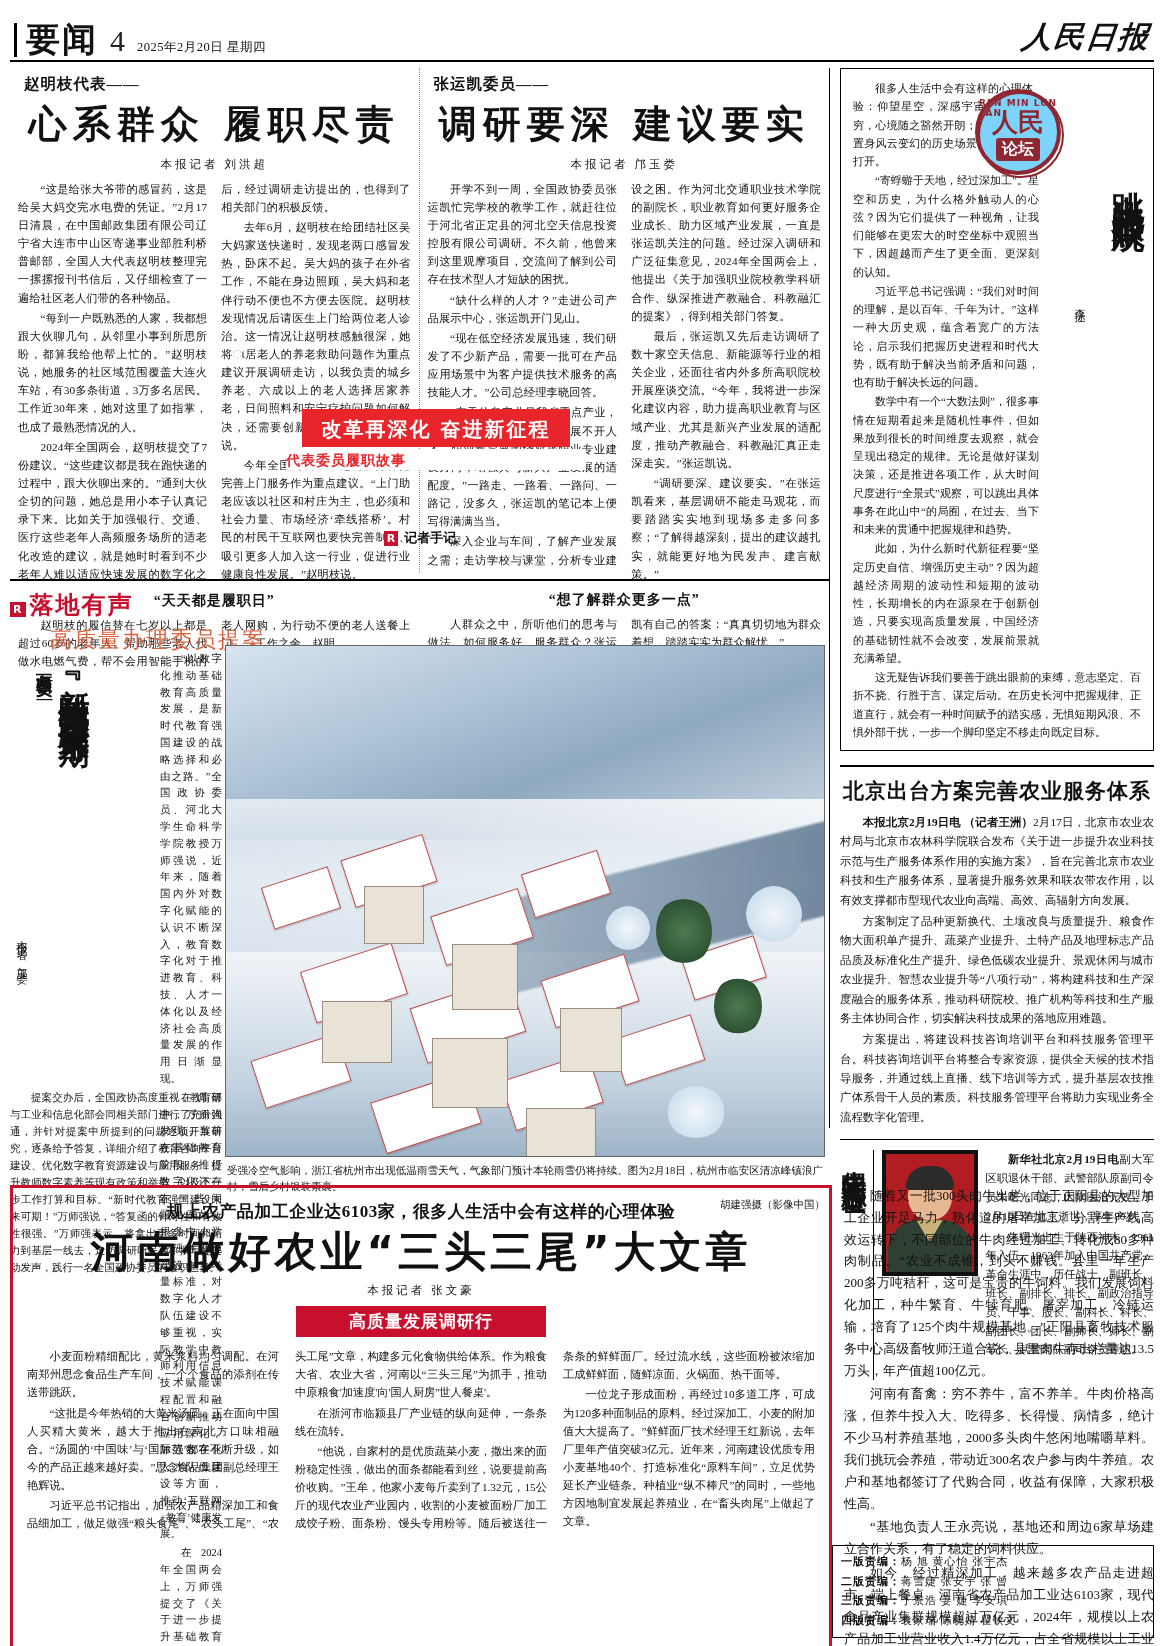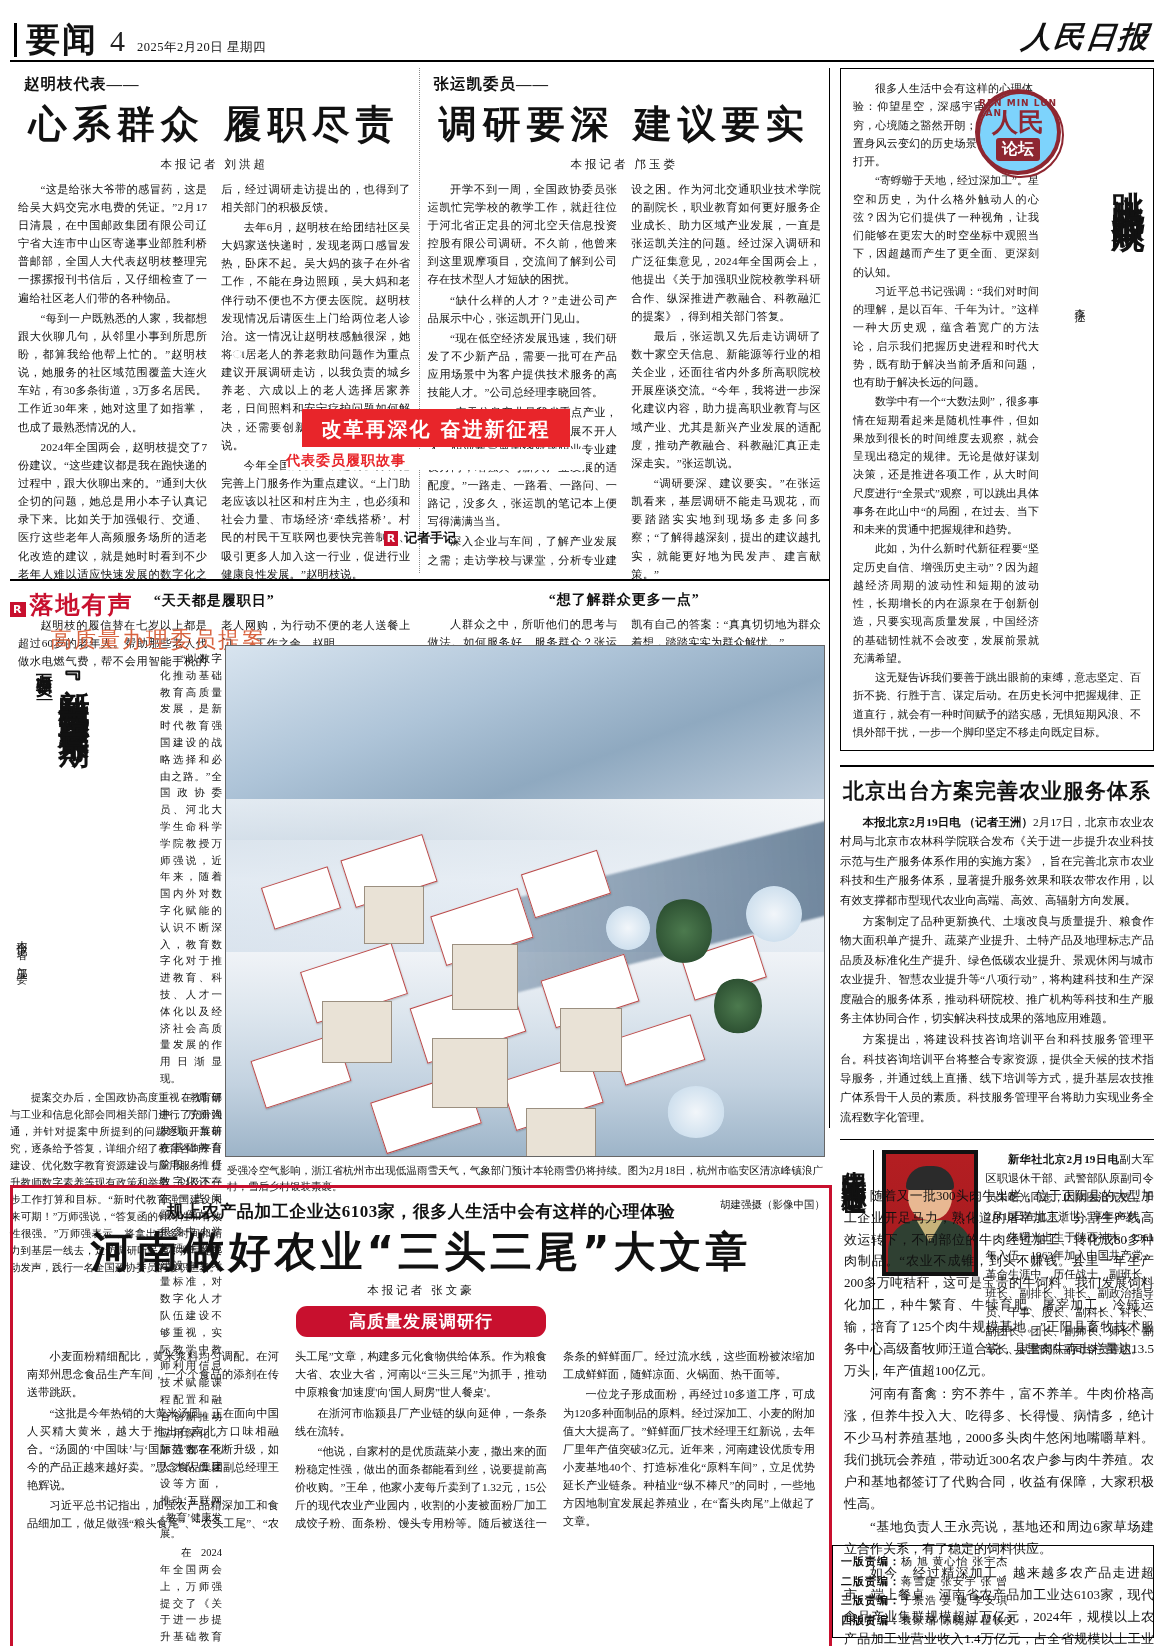--- a/index.html
+++ b/index.html
@@ -191,21 +191,21 @@
   .bottom { position:absolute; left:10px; top:1185px; width:1144px; display:flex; }
   .bf-box { width:822px; border:3px solid #c8102e; padding:12px 14px 10px; }
   .bf-kicker { font-size:17px; font-weight:bold; text-align:center; letter-spacing:0.5px;
                margin-bottom:6px; }
   .bf-head { font-size:42px; font-weight:bold; letter-spacing:4px; text-align:center;
              line-height:1.1; margin:6px 0 8px;
              font-family:"DejaVu Sans","Liberation Sans",sans-serif; }
   .bf-by { font-size:11.5px; text-align:center; letter-spacing:3px; margin-bottom:8px; }
   .bf-tag { display:block; width:250px; margin:0 auto 10px; background:#c8102e; color:#fff;
             text-align:center; font-size:17px; font-weight:bold; letter-spacing:1px;
-            padding:4px 0; font-family:"DejaVu Sans","Liberation Sans",sans-serif;border-radius:11px; }
+            padding:4px 0; font-family:"DejaVu Sans","Liberation Sans",sans-serif; }
   .bf-cols { column-count:3; column-gap:16px; }
   .bf-cols p { font-size:11.2px; line-height:1.62; text-align:justify;
                margin:0 0 2px; text-indent:2em; }
   .bf-right { width:322px; padding-left:12px; }
   .bf-right p { font-size:13px; line-height:1.68; text-align:justify;
                 margin:0 0 2px; text-indent:2em; }
 
   
   .staffbox { position:absolute; right:10px; bottom:8px; width:322px;
     border:1px solid #000; padding:6px 8px; }

